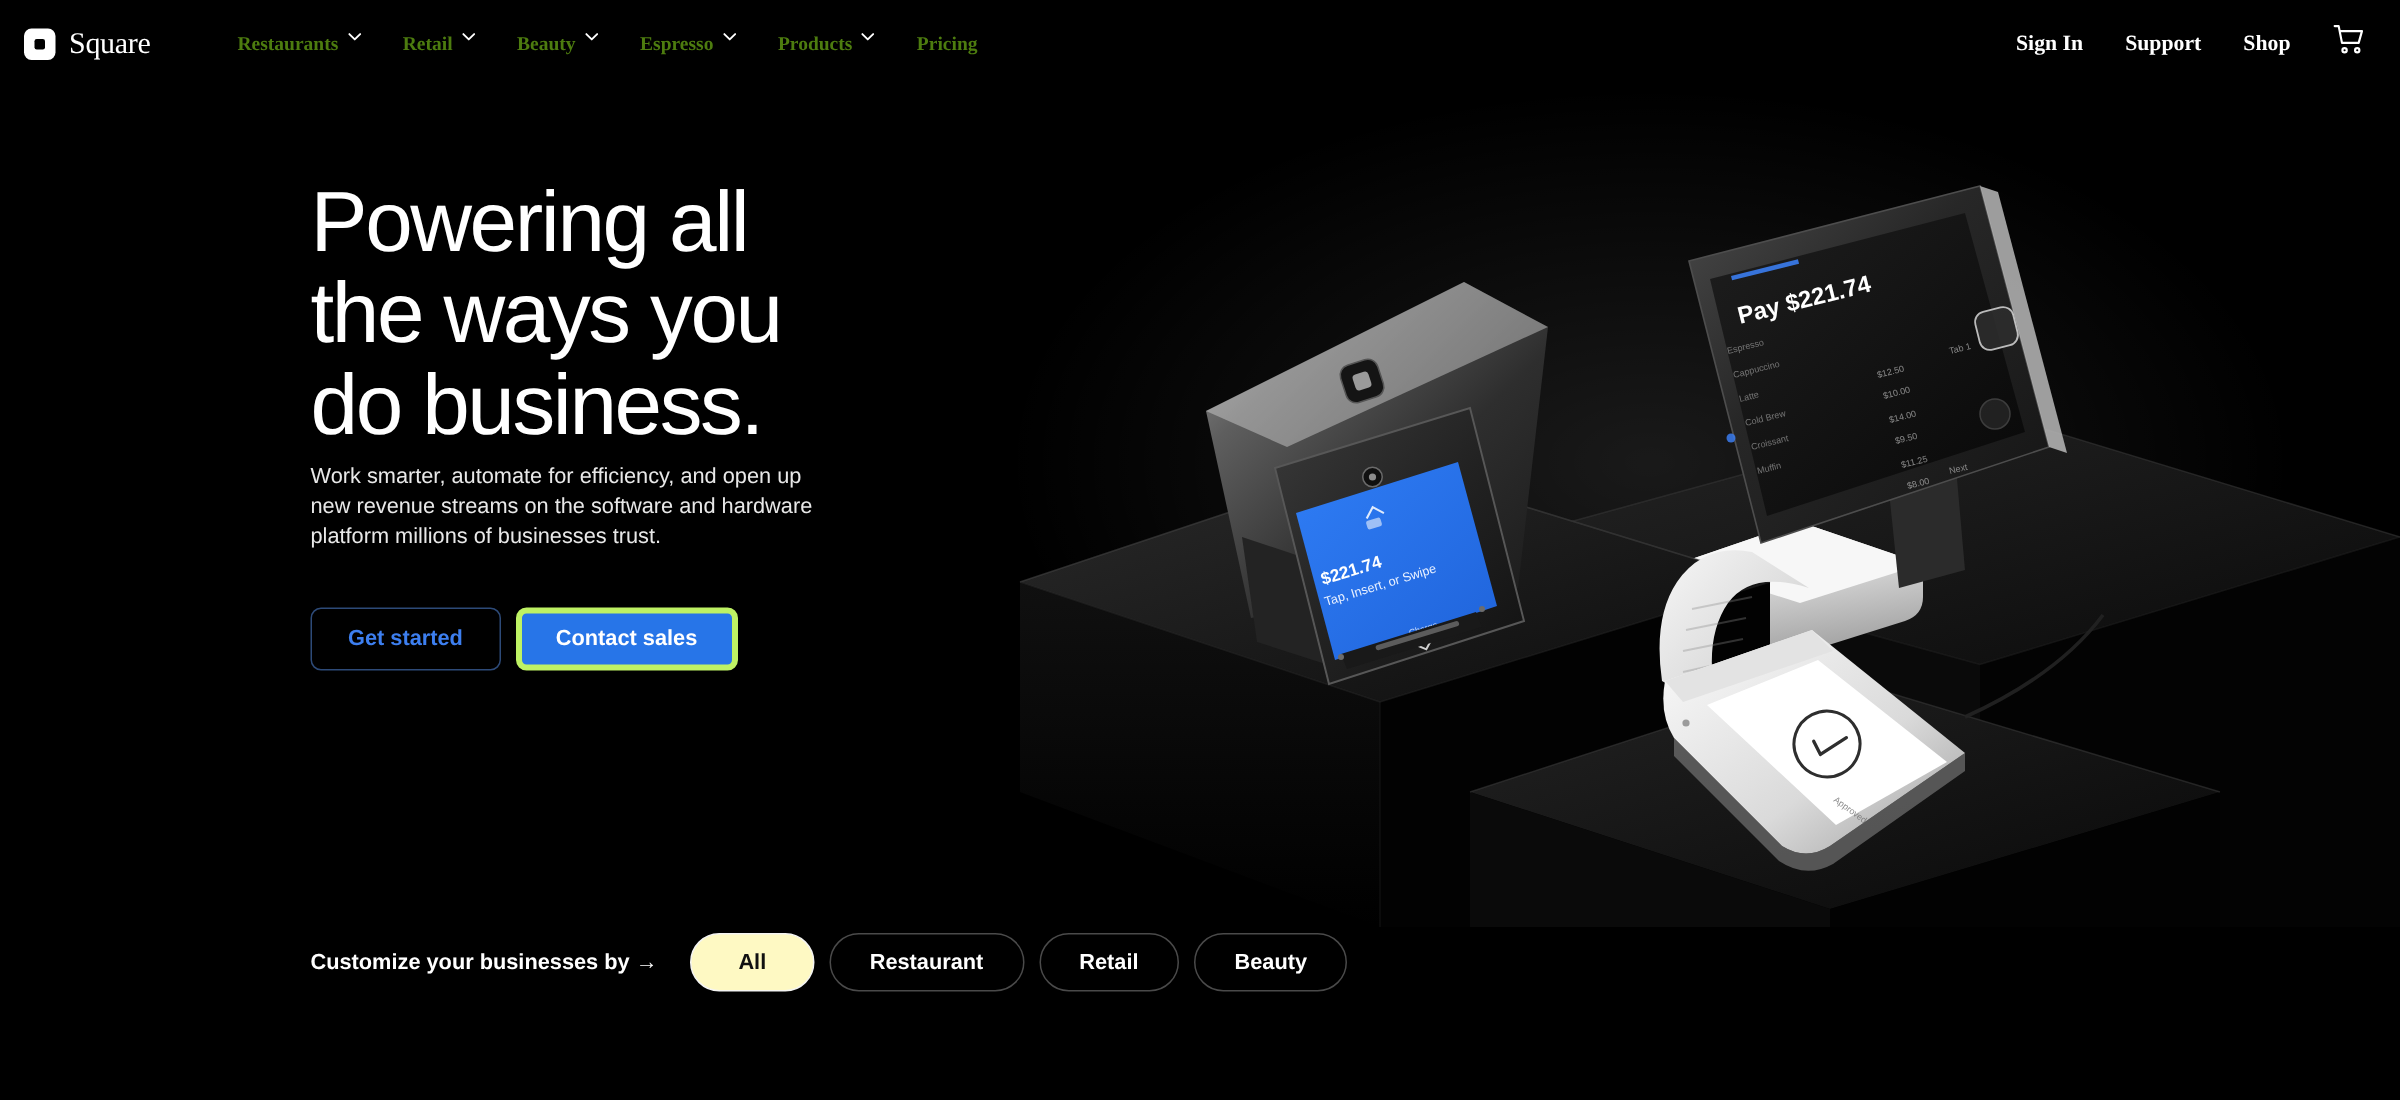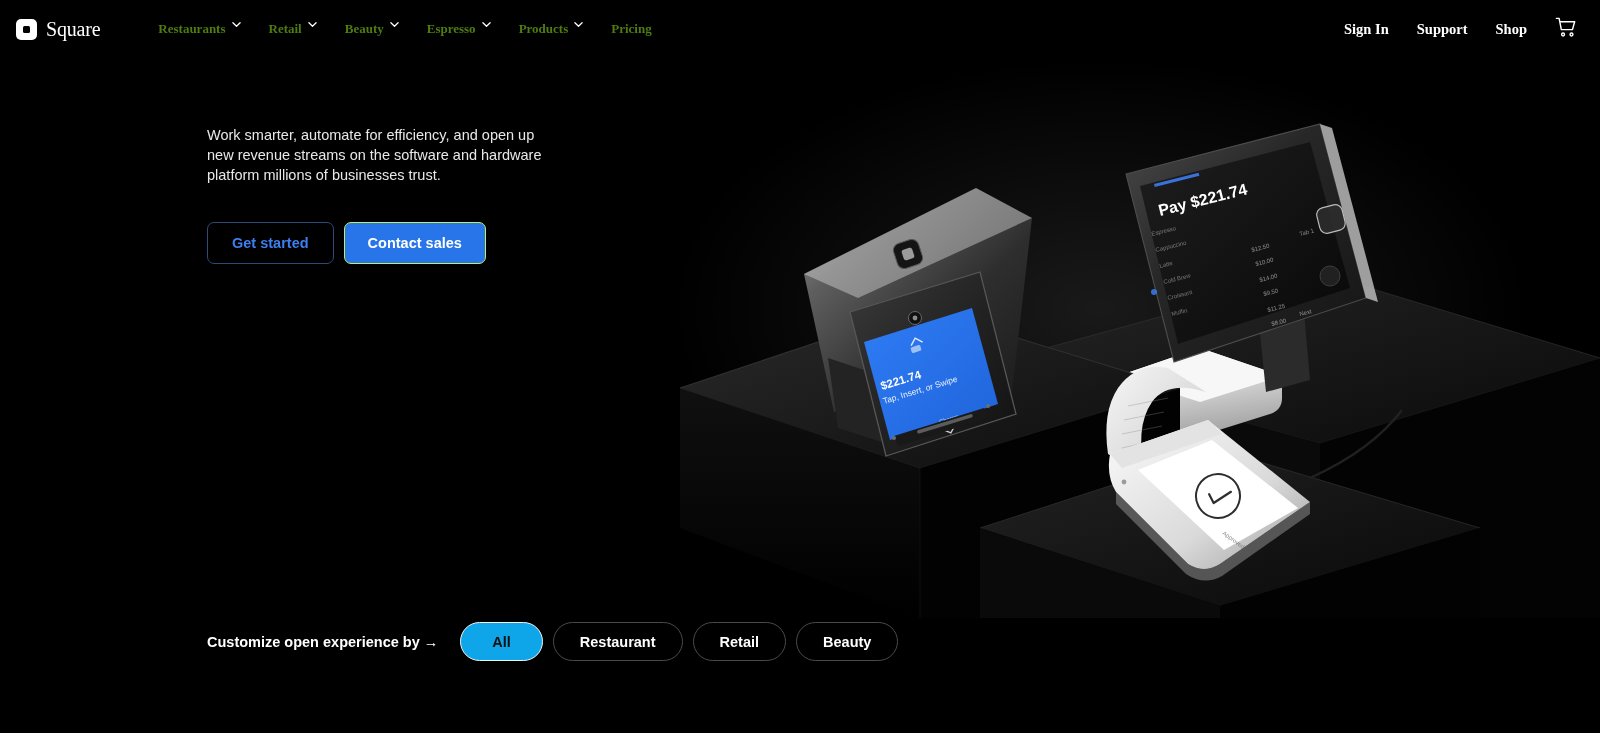--- a/index.html
+++ b/index.html
@@ -76,41 +76,41 @@
   .btn {
     border-radius:7px; font-size:14.5px; font-weight:700;
     display:flex; align-items:center; justify-content:center;
     cursor:pointer; height:42px;
   }
   .btn-outline {
     background:transparent; border:1px solid #2d4a78; color:#3d7ff0;
     padding:4px 24px;
   }
   .btn-primary {
-    background:#2775e8; border:1px solid #bef264; color:#ffffff;
+    background:#2775e8; border:4px solid #bef264; color:#ffffff;
     padding:0 23px;
   }
 
   
   .filters {
     position:absolute; left:207px; top:622px;
     display:flex; align-items:center; gap:0px; z-index:20;
   }
   .filters-label {
     color:#ffffff; font-size:14.5px; font-weight:700; margin-right:22px;
     white-space:nowrap;
   }
   .pill {
     height:39px; border-radius:22px; font-size:14.5px; font-weight:700;
     display:flex; align-items:center; justify-content:center;
     cursor:pointer; margin-right:10px; padding:0 26px;
     border:1px solid #4a4a4a; color:#ffffff; background:transparent;
   }
   .pill.active {
-    background:#0ea5e9; color:#111111; border-color:#f4f4f2; padding:0 31px;text-align:center;
+    background:#fef9c3; color:#111111; border-color:#f4f4f2; padding:0 31px;text-align:center;
   }
 </style>
 </head>
 <body>
 
 <div class="page">
 
   <nav class="nav">
 
     <div class="brand">
@@ -375,28 +375,31 @@
 
         <circle cx="52" cy="124" r="2.4" fill="#9b9b9b"></circle>
         <path d="M44,134 L116,206 Q132,216 148,206 L238,144 L238,156 L150,218 Q132,228 114,216 L44,146 Z" fill="#8d8d8d" opacity="0.55"></path>
 
         <path d="M238,120 Q300,92 330,52" fill="none" stroke="#242424" stroke-width="2.4" opacity="0.9"></path>
       </g>
     </svg>
   </div>
 
   <div class="hero-copy">
+    <h1 class="hero-title">Powering all
+the ways you
+do business.</h1>
     <p class="hero-sub">Work smarter, automate for efficiency, and open up new revenue streams on the software and hardware platform millions of businesses trust.</p>
     <div class="cta-row">
       <div class="btn btn-outline">Get started</div>
       <div class="btn btn-primary">Contact sales</div>
     </div>
   </div>
 
   <div class="filters">
-    <span class="filters-label">Customize open experience by →</span>
+    <span class="filters-label">Customize your businesses by →</span>
     <div class="pill active">All</div>
     <div class="pill">Restaurant</div>
     <div class="pill">Retail</div>
     <div class="pill">Beauty</div>
   </div>
 
 </div>
 
 </body></html>

